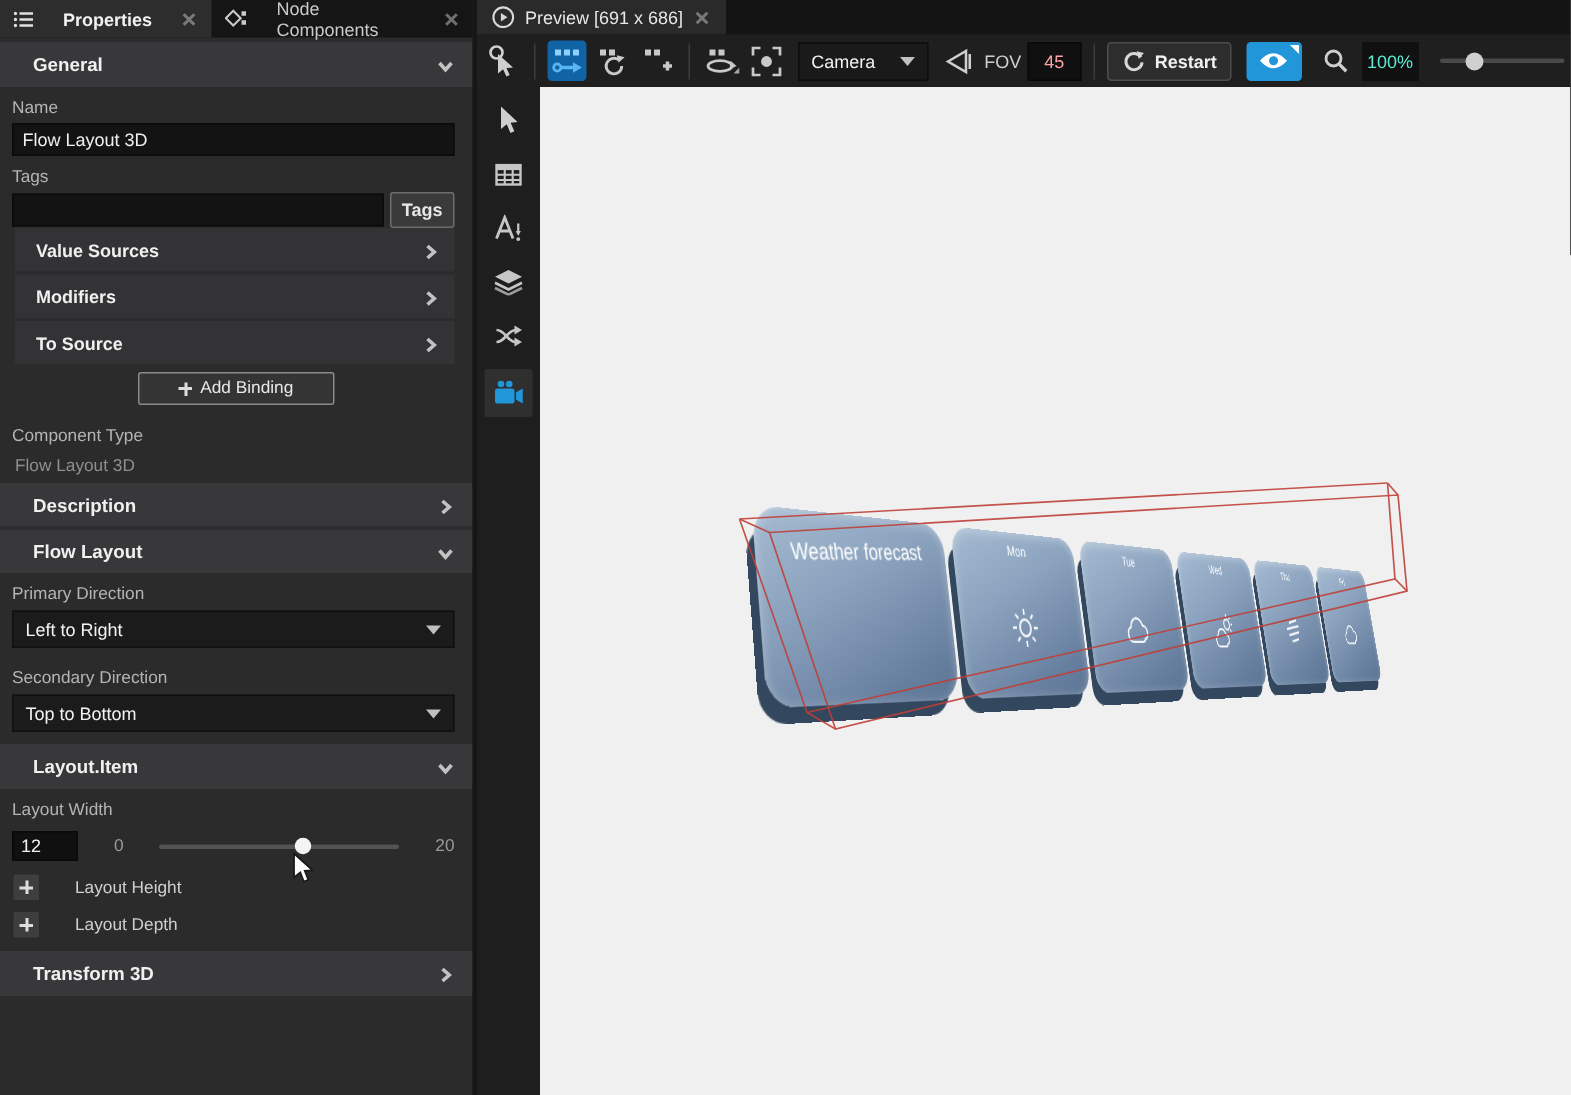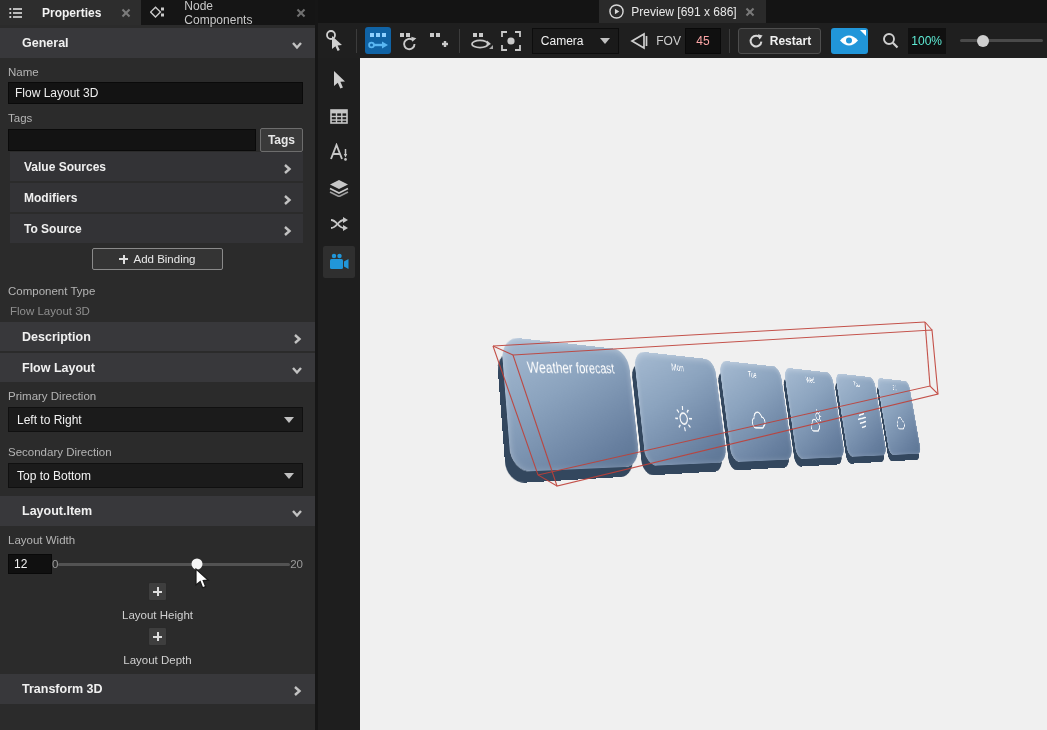--- a/index.html
+++ b/index.html
@@ -28,33 +28,33 @@
   .tags-btn { height:24px; padding:0 7px; background:#3a3a3a; border:1px solid #6d6d6d; border-radius:2px; color:#e7e7e7; font-size:12px; font-weight:bold; display:flex; align-items:center; }
   .nav-row { height:29px; background:#333336; margin:0 12px 2px 10px; display:flex; align-items:center; padding:0 10px 0 14px; }
   .nav-row .nav-label { flex:1; color:#f0f0f0; font-weight:bold; font-size:12px; }
   .add-binding { margin:5px auto 7px auto; display:flex; align-items:center; gap:5px; width:fit-content; height:22px; padding:0 26px; background:#343434; border:1px solid #8a8a8a; border-radius:2px; color:#e8e8e8; font-size:11.5px; }
   .plus-glyph { position:relative; width:9px; height:9px; }
   .plus-glyph::before { content:""; position:absolute; left:0; top:3.5px; width:9px; height:2px; background:#ddd; }
   .plus-glyph::after { content:""; position:absolute; left:3.5px; top:0; width:2px; height:9px; background:#ddd; }
   .dropdown { margin:1px 12px 6px 8px; height:25px; background:#1b1b1b; border:1px solid #101010; display:flex; align-items:center; padding:0 8px; }
   .dropdown .dd-value { flex:1; color:#f2f2f2; font-size:12px; }
   .dd-arrow { width:0; height:0; border-left:5px solid transparent; border-right:5px solid transparent; border-top:6px solid #c0c0c0; }
-  .slider-row { display:flex; align-items:center; margin:4px 12px 8px 8px; gap:0; }
+  .slider-row { display:flex; align-items:center; margin:4px 12px 8px 8px; gap:24px; }
   .num-input { width:44px; height:20px; background:#101010; border:1px solid #090909; color:#f2f2f2; font-size:12px; padding:0 5px; font-family:"Liberation Sans",sans-serif; }
   .sl-min,.sl-max { color:#9a9a9a; font-size:11.5px; }
   .sl-track { position:relative; flex:1; height:3px; background:#535353; border-radius:2px; }
   .sl-thumb { position:absolute; top:50%; width:11px; height:11px; border-radius:50%; background:#f4f4f4; transform:translate(-50%,-50%); }
-  .plus-row { display:flex; align-items:center; gap:8px; margin:4px 8px 6px 8px;flex-direction:column; }
+  .plus-row { display:flex; align-items:center; gap:23px; margin:4px 8px 6px 8px; }
   .plus-btn { width:19px; height:19px; background:#3e3e3e; border:1px solid #2a2a2a; border-radius:2px; display:flex; align-items:center; justify-content:center; }
   .plus-row .pr-label { color:#d0d0d0; font-size:11.5px; }
   .splitter { position:absolute; left:315px; top:0; width:3px; height:730px; background:#161616; }
 
   
   .right-area { position:absolute; left:318px; top:0; width:729px; height:730px; display:flex; flex-direction:column; }
-  .preview-tabbar { height:23px; background:#141414; display:flex;justify-content:center; }
+  .preview-tabbar { height:23px; background:#141414; display:flex; }
   .ptab { display:flex; align-items:center; gap:7px; padding:0 10px; background:#2a2a2a; color:#e8e8e8; font-size:12px; }
   .preview-toolbar { height:35px; background:#1f1f1f; display:flex; align-items:center; gap:4px; padding:0 4px; }
   .tbtn { width:30px; height:27px; border-radius:3px; display:flex; align-items:center; justify-content:center; color:#c9c9c9; position:relative; }
   .tbtn.active-blue { background:#1063a5; color:#eaf5ff; }
   .tdivider { width:1px; height:24px; background:#3c3c3c; margin:0 4px; }
   .camera-select { width:98px; height:26px; background:#1a1a1a; border:1px solid #0d0d0d; display:flex; align-items:center; padding:0 8px; margin-left:4px; }
   .camera-select .dd-value { flex:1; color:#f2f2f2; font-size:12px; }
   .fov-wrap { display:flex; align-items:center; gap:5px; margin-left:6px; color:#cfcfcf; font-size:12px; }
   .val-box { width:36px; height:26px; background:#101010; border:1px solid #090909; color:#fca5a5; font-size:12px; text-align:center; font-family:"Liberation Sans",sans-serif; }
   .restart-btn { height:26px; display:flex; align-items:center; gap:6px; padding:0 9px; background:#2d2d2d; border:1px solid #4e4e4e; border-radius:3px; color:#f0f0f0; font-size:12px; font-weight:bold; }

